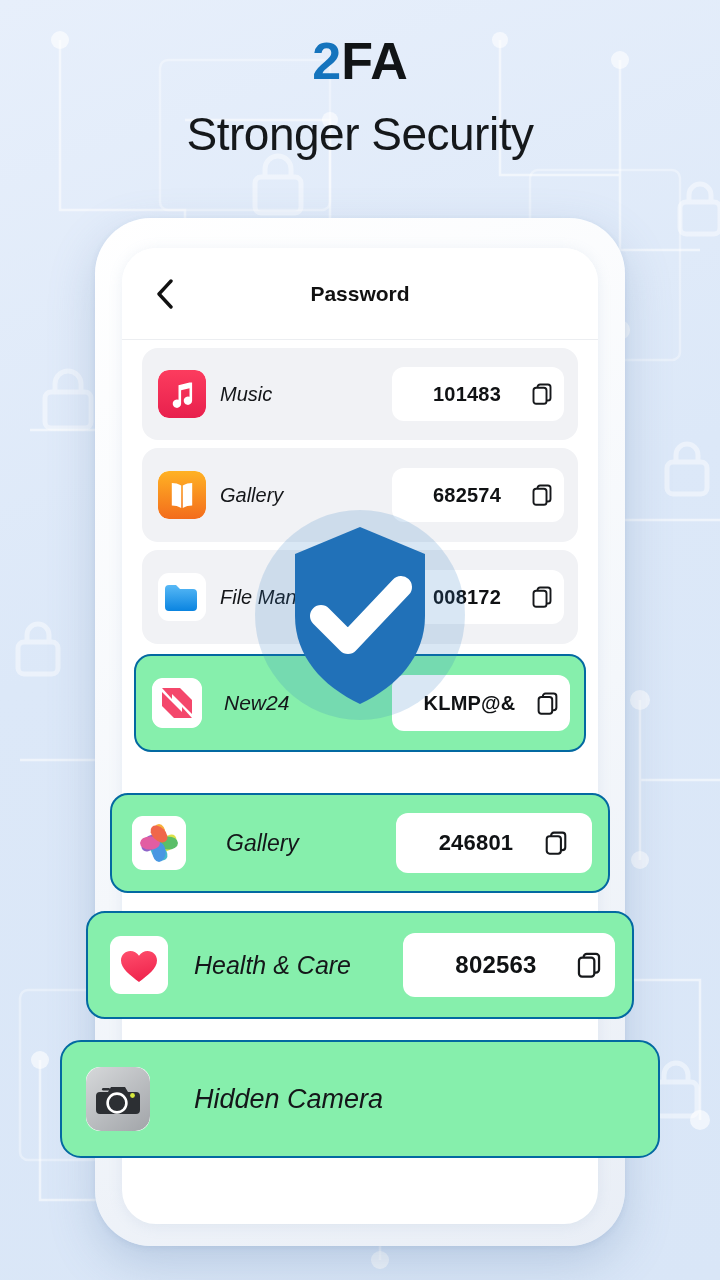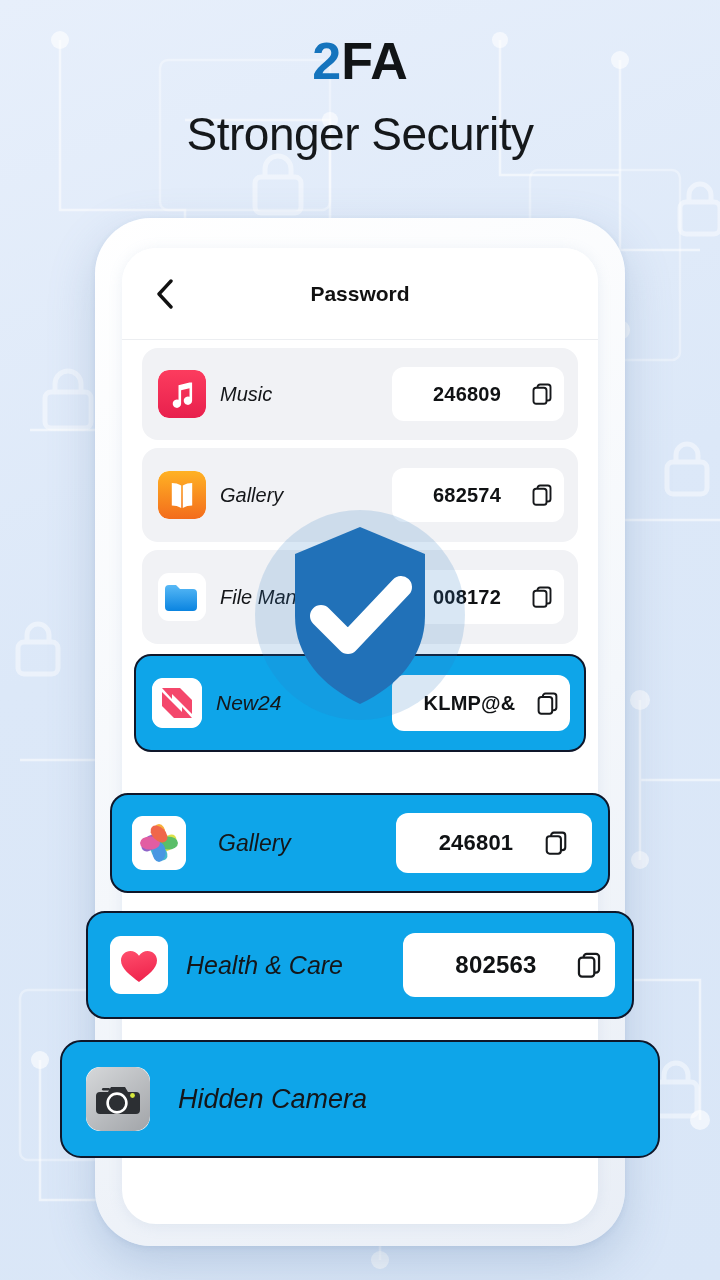--- a/index.html
+++ b/index.html
@@ -83,22 +83,23 @@
   }
 
   
   .row-card {
     position:absolute;
     background:#f1f2f5;
     display:flex; align-items:center;
     border-radius:16px;
   }
   .row-card.bordered {
-    border:2px solid #0f172a;
-    background:#0ea5e9;
+    border:2px solid #0369a1;
+    background:#86efac;
+    gap:8px;
   }
   .app-icon {
     flex:0 0 auto;
     border-radius:11px;
     background:#fff;
     display:flex; align-items:center; justify-content:center;
     overflow:hidden;
   }
   .app-name {
     flex:1 1 auto;
@@ -238,21 +239,21 @@
             <stop offset="0" stop-color="#fc3c5e"></stop>
                 <stop offset="1" stop-color="#e8204d"></stop>
           </linearGradient>
             </defs>
           <rect x="0" y="0" width="48" height="48" rx="11" fill="url(#mg)"></rect>
           <path d="M31.5 12.5 L20.5 15.3 V29.8 a4.2 4.2 0 1 0 2.6 3.9 V20.3 l8.4-2.1 v8.6 a4.2 4.2 0 1 0 2.6 3.9 V12.5 z" fill="#ffffff"></path>
         </svg>
       </div>
       <span class="app-name" style="margin-left:14px;font-size:20px;">Music</span>
       <div class="code-pill" style="width:172px;height:54px;margin-right:14px;padding:0 12px 0 10px;">
-        <span class="code-text" style="font-size:20px;">246809</span>
+        <span class="code-text" style="font-size:20px;">101483</span>
         <span class="copy-btn">
           <svg width="20" height="22" viewBox="0 0 20 22">
             <rect x="5.5" y="1.5" width="13" height="16" rx="2.6" fill="none" stroke="#16181b" stroke-width="1.9"></rect>
             <rect x="1.5" y="4.8" width="13" height="16" rx="2.6" fill="#fff" stroke="#16181b" stroke-width="1.9"></rect>
           </svg>
         </span>
       </div>
     </div>
 
     <div class="row-card" style="left:20px; top:108px; width:436px; height:94px;">
@@ -396,20 +397,20 @@
             <stop offset="1" stop-color="#a6a9ad"></stop>
       </linearGradient>
         </defs>
       <rect x="0" y="0" width="64" height="64" rx="15" fill="url(#cg)"></rect>
       <path d="M14 25 h8 l3-5 h14 l3 5 h8 a4 4 0 0 1 4 4 v14 a4 4 0 0 1-4 4 H14 a4 4 0 0 1-4-4 V29 a4 4 0 0 1 4-4 z" fill="#2c2f33"></path>
       <circle cx="31" cy="36" r="9.4" fill="none" stroke="#ffffff" stroke-width="2.6"></circle>
       <circle cx="46.5" cy="28.5" r="2.4" fill="#d6e83c"></circle>
       <rect x="16" y="21" width="8" height="2.6" rx="1.3" fill="#2c2f33"></rect>
     </svg>
   </div>
-  <span class="app-name" style="margin-left:28px;font-size:27px;">Hidden Camera</span>
+  <span class="app-name" style="margin-left:36px;font-size:27px;">Hidden Camera</span>
 </div>
 
 <svg id="shield-overlay" viewBox="0 0 210 210">
   <circle cx="105" cy="105" r="105" fill="#2b7cc4" opacity="0.18"></circle>
   <path d="M105 17 L170 44 v62 c0 40-27 70-65 88 -38-18-65-48-65-88 V44 z" fill="#2171b8"></path>
   <path d="M66 106 L93 133 L146 77" fill="none" stroke="#ffffff" stroke-width="22" stroke-linecap="round" stroke-linejoin="round"></path>
 </svg>
 
 </body></html>

